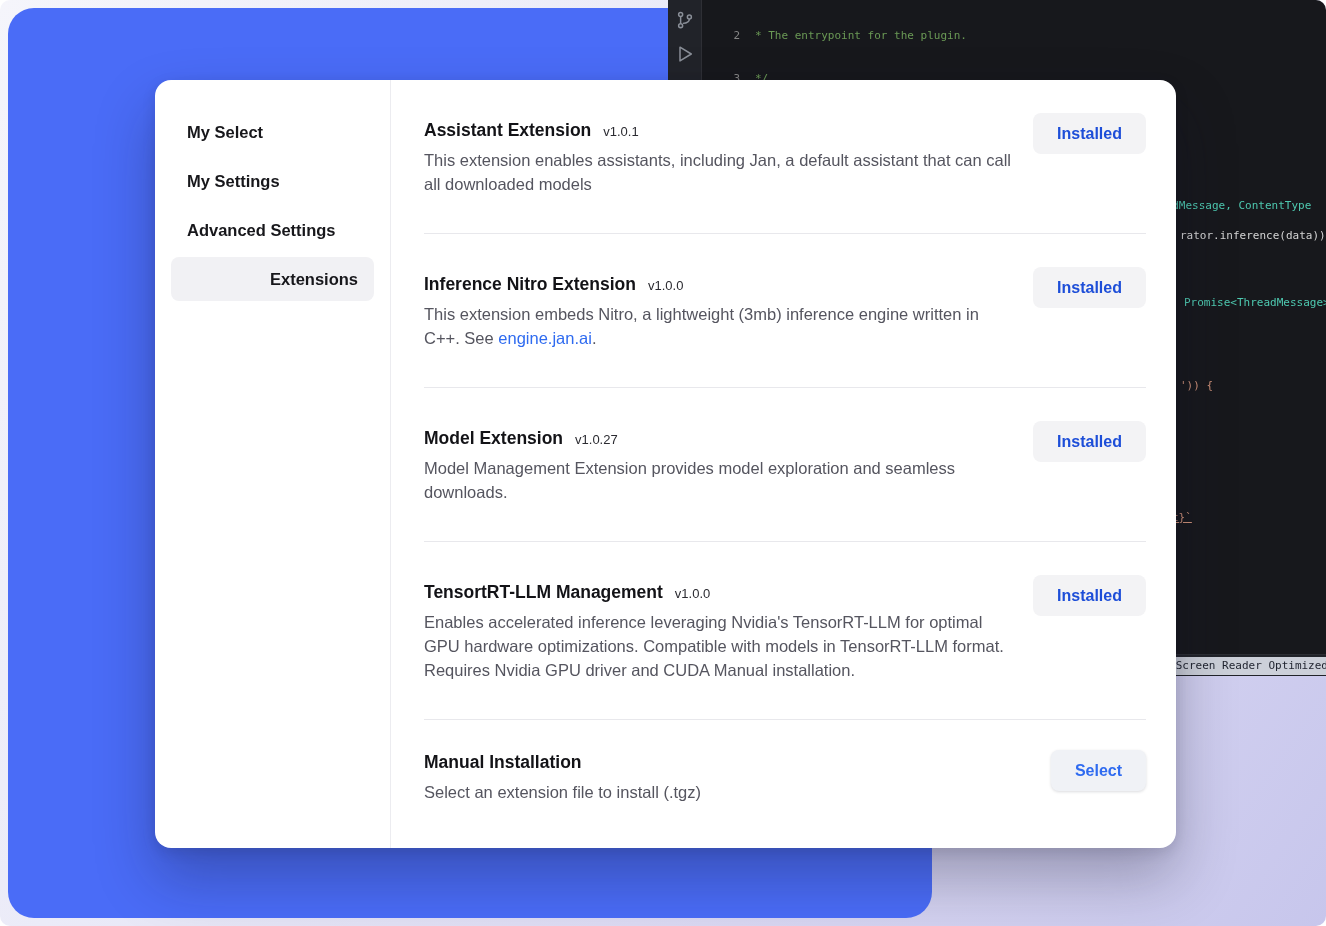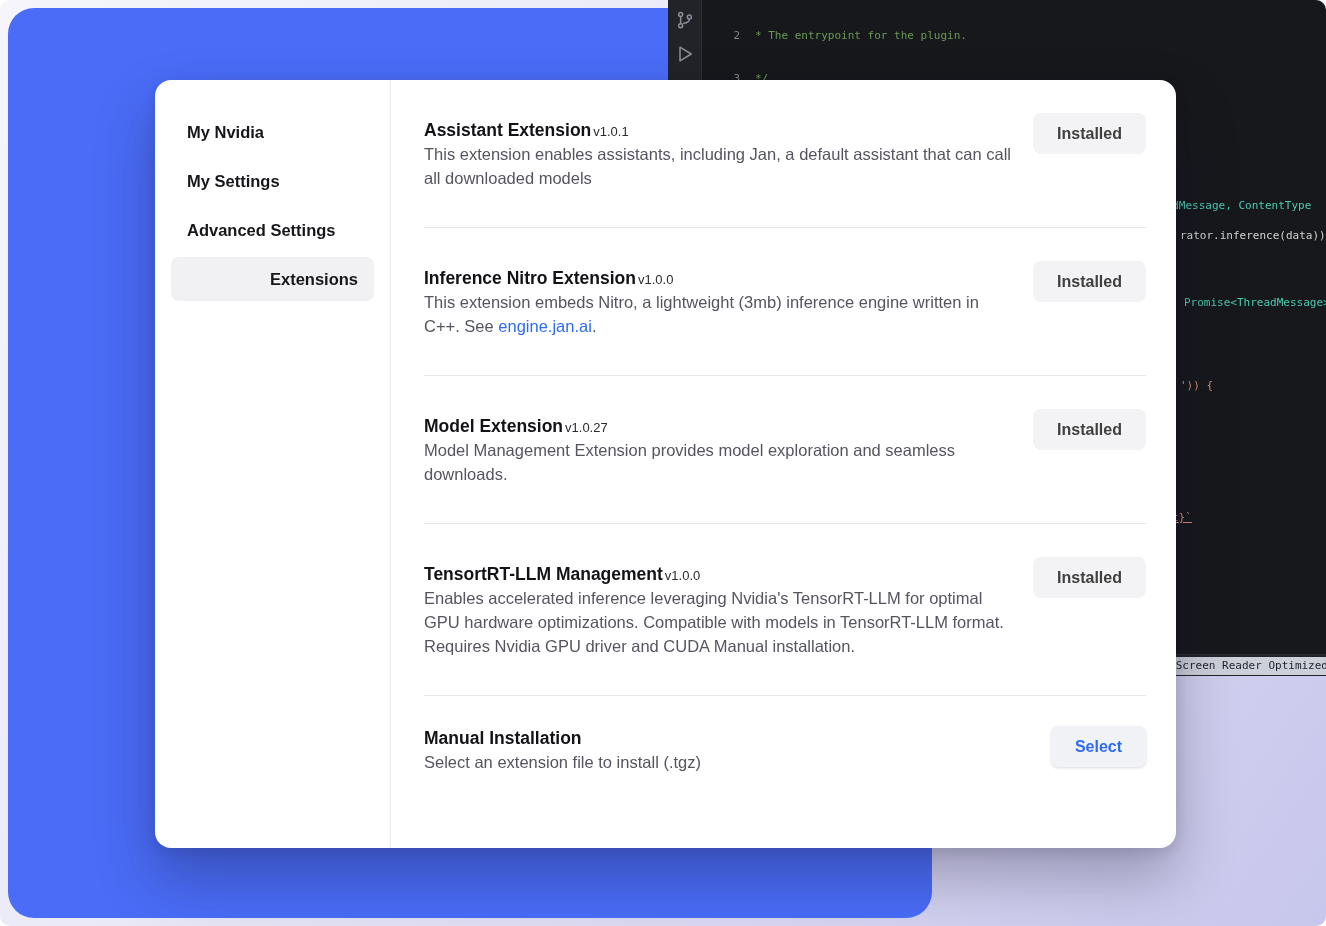--- a/index.html
+++ b/index.html
@@ -68,28 +68,28 @@
   }
   .nav-item.active { background:#f1f1f4;text-align:right; }
 
   .content { flex:1; padding:0 30px 0 33px; overflow:hidden; }
   .ext-row {
     display:flex; justify-content:space-between; align-items:flex-start;
     padding:33px 0 37px; border-bottom:1px solid #e8e8ec;
   }
   .ext-row.last { border-bottom:none; padding-top:30px; }
   .ext-info { max-width:590px; }
-  .ext-title-line { display:flex; align-items:baseline; gap:2px; }
+  .ext-title-line { display:flex; align-items:baseline; gap:12px; }
   .ext-name { font-size:17.5px; font-weight:700; color:#131317; line-height:24px; }
   .ext-ver  { font-size:13px; font-weight:500; color:#2b2b31;margin-top:11px; }
-  .ext-desc { margin-top:0; font-size:16.5px; line-height:24px; color:#55555f; }
+  .ext-desc { margin-top:6px; font-size:16.5px; line-height:24px; color:#55555f; }
   .ext-link { color:var(--link,#2f6bf0); cursor:pointer; text-decoration:none; }
   .btn {
     min-width:113px; height:41px; padding:0 18px; border:none; border-radius:8px;
-    background:#f3f3f5; color:#404040; font-family:inherit;
+    background:#f3f3f5; color:#1d4ed8; font-family:inherit;
     font-size:16px; font-weight:600; cursor:pointer;
   }
   .btn.select {
     min-width:95px; background:#f0f2f6; color:var(--link,#2f6bf0);
     box-shadow:0 1px 3px rgba(15,23,42,.15);
   }
 </style>
 </head>
 <body>
 
@@ -131,21 +131,21 @@
 
     <div class="statusbar">
       <span>go</span>
       <span class="sb-chip">Screen Reader Optimized</span>
     </div>
   </div>
 
   <div class="card">
 
     <nav class="sidebar">
-      <div class="nav-item">My Nvidia</div>
+      <div class="nav-item">My Select</div>
       <div class="nav-item">My Settings</div>
       <div class="nav-item">Advanced Settings</div>
       <div class="nav-item active">Extensions</div>
     </nav>
 
     <main class="content">
 
       <section class="ext-row">
         <div class="ext-info">
           <div class="ext-title-line">

